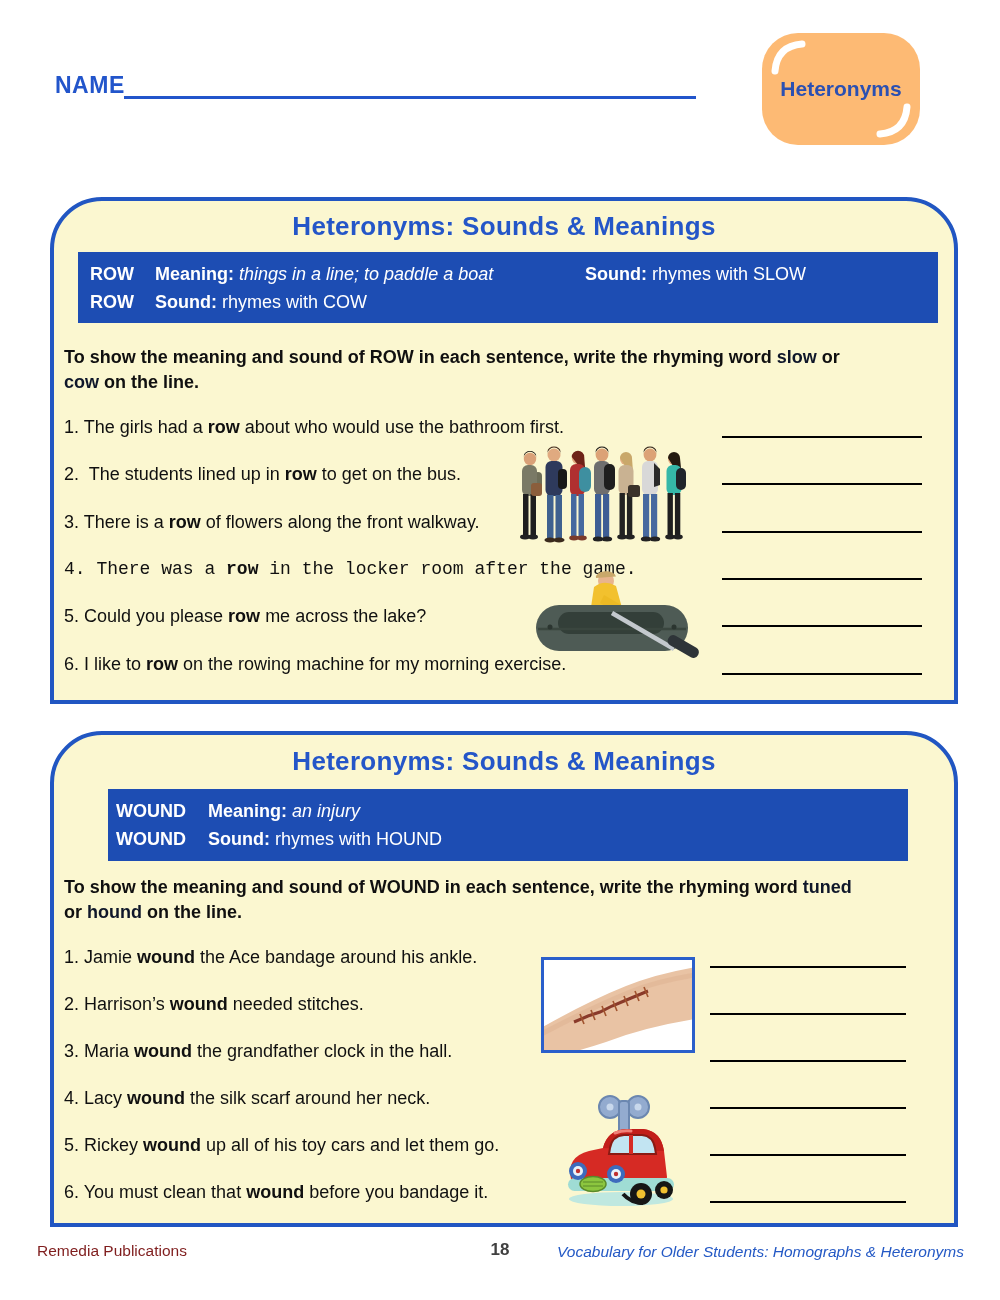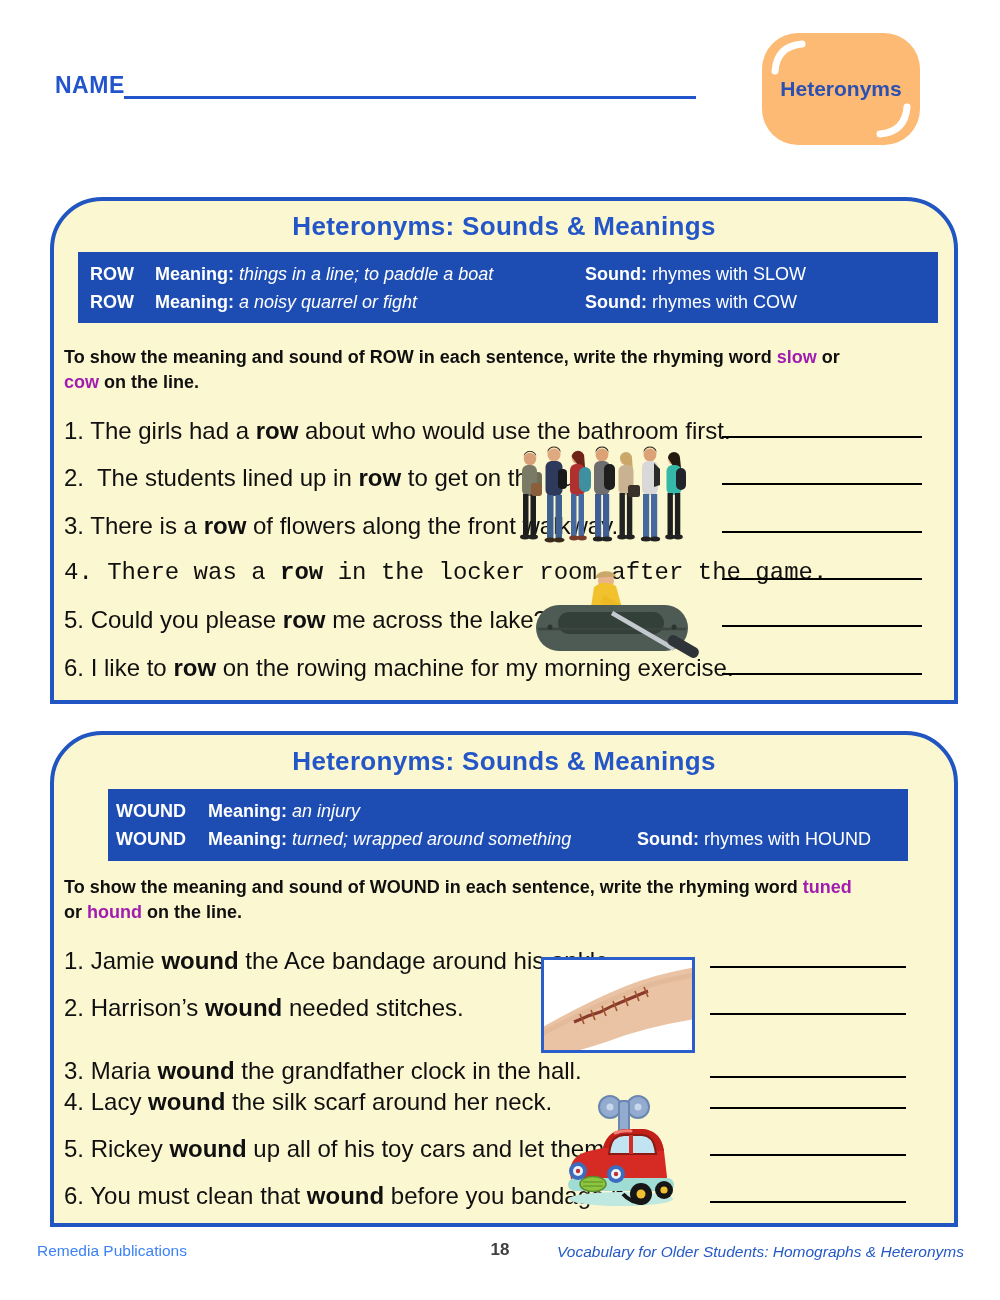--- a/index.html
+++ b/index.html
@@ -27,35 +27,35 @@
   #panel-0 .word-box{left:24px;top:51px;width:860px;height:71px;padding-left:12px;}
   #panel-1 .word-box{left:54px;top:54px;width:800px;height:72px;padding-left:8px;}
   .word-row{display:grid;font-size:18px;line-height:28px;}
   #panel-0 .word-row{grid-template-columns:65px 430px auto;}
   #panel-1 .word-row{grid-template-columns:92px 429px auto;}
   .wr-word,.wr-label{font-weight:bold;}
   .wr-meaning i{font-style:italic;margin-top:36px;}
   .instructions{position:absolute;left:10px;width:890px;font-size:18px;font-weight:bold;line-height:25px;color:#101010;}
   #panel-0 .instructions{top:144px;}
   #panel-1 .instructions{top:140px;}
-  .instructions .accent{color:#a21caf;}
-  .sentence-row{position:absolute;left:10px;right:6px;height:26px;font-size:24px;}
+  .instructions .accent{color:#0f172a;}
+  .sentence-row{position:absolute;left:10px;right:6px;height:26px;font-size:18px;}
   .sentence-text{white-space:pre;}
   .sentence-text b{font-weight:bold;}
   .answer-blank{position:absolute;top:19px;height:0;border-bottom:2px solid #000;}
   #panel-0 .answer-blank{left:658px;width:200px;}
   #panel-1 .answer-blank{left:646px;width:196px;}
   
   .img-students{position:absolute;left:462px;top:244px;width:172px;height:105px;}
   .img-boat{position:absolute;left:478px;top:356px;width:172px;height:112px;}
   .img-wound{position:absolute;left:487px;top:222px;width:154px;height:96px;border:3px solid #2A5FCB;
     background:#fff;box-sizing:border-box;}
   .img-car{position:absolute;left:509px;top:356px;width:116px;height:120px;}
   
-  .footer-left{position:absolute;left:37px;top:1242px;font-size:15.5px;color:#3b82f6;}
+  .footer-left{position:absolute;left:37px;top:1242px;font-size:15.5px;color:#7f1d1d;}
   .footer-page{position:absolute;left:0;right:0;top:1240px;text-align:center;font-weight:bold;font-size:17px;color:#404040;}
   .footer-right{position:absolute;right:36px;top:1243px;font-size:15.5px;font-style:italic;color:#2459C5;}
 </style>
 </head>
 <body>
 
 <div class="name-label">NAME</div>
 <div class="name-line"></div>
 
 <div class="badge">
@@ -69,21 +69,20 @@
 <div class="panel" id="panel-0">
   <div class="panel-title">Heteronyms: Sounds &amp; Meanings</div>
   <div class="word-box">
       <div class="word-row">
         <span class="wr-word">ROW</span>
         <span class="wr-meaning"><span class="wr-label">Meaning:</span><i> things in a line; to paddle a boat</i></span>
         <span class="wr-sound"><span class="wr-label">Sound:</span><span> rhymes with SLOW</span></span>
       </div>
       <div class="word-row">
         <span class="wr-word">ROW</span>
-        <span class="wr-meaning"><span class="wr-label">Meaning:</span><i> a noisy quarrel or fight</i></span>
         <span class="wr-sound"><span class="wr-label">Sound:</span><span> rhymes with COW</span></span>
       </div>
     </div>
   <div class="instructions"><span>To show the meaning and sound of ROW in each sentence, write the rhyming word </span><span class="accent">slow</span><span> or</span><br><span class="accent">cow</span><span> on the line.</span></div>
   <div>
       <div class="sentence-row" style="top: 216px;"><span class="sentence-text">1. The girls had a <b>row</b> about who would use the bathroom first.</span><span class="answer-blank"></span></div>
       <div class="sentence-row" style="top: 263px;"><span class="sentence-text">2.  The students lined up in <b>row</b> to get on the bus.</span><span class="answer-blank"></span></div>
       <div class="sentence-row" style="top: 311px;"><span class="sentence-text">3. There is a <b>row</b> of flowers along the front walkway.</span><span class="answer-blank"></span></div>
       <div class="sentence-row" style="top: 358px; font-family: Liberation Mono, monospace;"><span class="sentence-text">4. There was a <b>row</b> in the locker room after the game.</span><span class="answer-blank"></span></div>
       <div class="sentence-row" style="top: 405px;"><span class="sentence-text">5. Could you please <b>row</b> me across the lake?</span><span class="answer-blank"></span></div>
@@ -185,29 +184,28 @@
 
 <div class="panel" id="panel-1">
   <div class="panel-title">Heteronyms: Sounds &amp; Meanings</div>
   <div class="word-box">
       <div class="word-row">
         <span class="wr-word">WOUND</span>
         <span class="wr-meaning"><span class="wr-label">Meaning:</span><i> an injury</i></span>
       </div>
       <div class="word-row">
         <span class="wr-word">WOUND</span>
-        <span class="wr-meaning"><span class="wr-label">Meaning:</span><i> turned; wrapped around something</i></span>
         <span class="wr-sound"><span class="wr-label">Sound:</span><span> rhymes with HOUND</span></span>
       </div>
     </div>
   <div class="instructions"><span>To show the meaning and sound of WOUND in each sentence, write the rhyming word </span><span class="accent">tuned</span><br><span>or </span><span class="accent">hound</span><span> on the line.</span></div>
   <div>
       <div class="sentence-row" style="top: 212px;"><span class="sentence-text">1. Jamie <b>wound</b> the Ace bandage around his ankle.</span><span class="answer-blank"></span></div>
       <div class="sentence-row" style="top: 259px;"><span class="sentence-text">2. Harrison’s <b>wound</b> needed stitches.</span><span class="answer-blank"></span></div>
-      <div class="sentence-row" style="top: 306px; margin-top: 16px;"><span class="sentence-text">3. Maria <b>wound</b> the grandfather clock in the hall.</span><span class="answer-blank"></span></div>
+      <div class="sentence-row" style="top: 306px;"><span class="sentence-text">3. Maria <b>wound</b> the grandfather clock in the hall.</span><span class="answer-blank"></span></div>
       <div class="sentence-row" style="top: 353px;"><span class="sentence-text">4. Lacy <b>wound</b> the silk scarf around her neck.</span><span class="answer-blank"></span></div>
       <div class="sentence-row" style="top: 400px;"><span class="sentence-text">5. Rickey <b>wound</b> up all of his toy cars and let them go.</span><span class="answer-blank"></span></div>
       <div class="sentence-row" style="top: 447px;"><span class="sentence-text">6. You must clean that <b>wound</b> before you bandage it.</span><span class="answer-blank"></span></div>
     </div>
 
   <div class="img-wound">
     <svg viewBox="0 0 148 90" width="148" height="90">
       <rect width="148" height="90" fill="#ffffff"></rect>
       <path d="M-10,72 Q42,42 82,26 Q114,13 158,6 L158,58 Q104,66 62,82 Q32,92 -10,102 Z" fill="#E9C3A4"></path>
       <path d="M-10,78 Q42,50 86,32 Q116,20 158,14" stroke="#DFB494" stroke-width="5" fill="none" opacity="0.6"></path>

